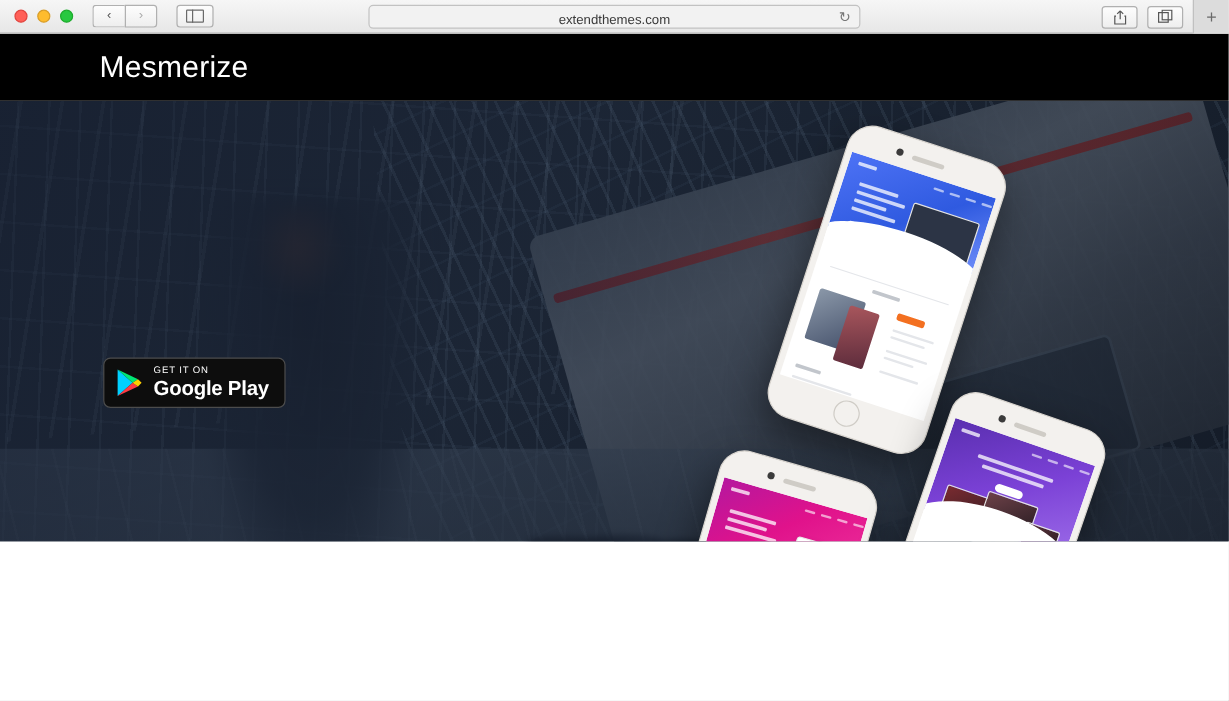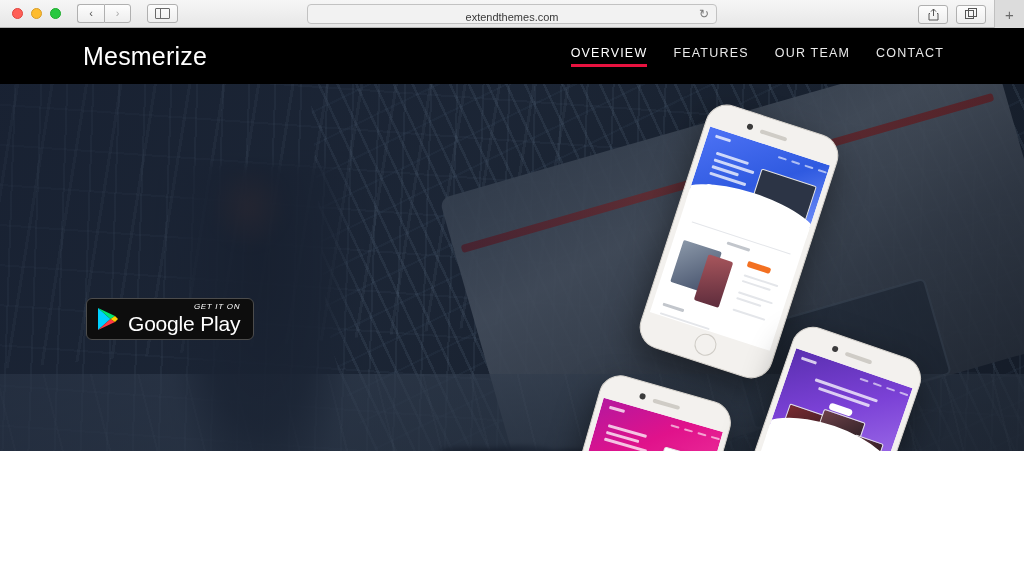--- a/index.html
+++ b/index.html
@@ -40,21 +40,21 @@
   }
   .reload{ position:absolute; right:7px; top:50%; transform:translateY(-50%);
     font-size:12px; color:#777; }
 
   .right-tools{ position:absolute; right:0; top:0; height:28px; display:flex; align-items:center; }
   .right-tools .chrome-btn{ width:30px; margin-right:8px; }
   .plus-btn{ width:30px; height:28px; background:#dcdcdc; border-left:1px solid #c0c0c0;
     display:flex; align-items:center; justify-content:center; color:#6a6a6a; font-size:15px; }
 
   
-  .page{ position:absolute; left:0; top:28px; width:1024px; height:423px; overflow:hidden; background:#fff;text-align:right; }
+  .page{ position:absolute; left:0; top:28px; width:1024px; height:423px; overflow:hidden; background:#fff; }
 
   
   .site-header{
     position:absolute; left:0; top:0; width:1024px; height:56px; background:#000;
     z-index:30; display:flex; align-items:center;
   }
   .logo{ position:absolute; left:83px; font-size:25px; color:#fff; font-weight:400; letter-spacing:.2px; }
   .main-nav{ position:absolute; right:80px; display:flex; gap:26px; align-items:center; }
   .nav-link{ font-size:12.5px; color:#e9e9e9; letter-spacing:1.2px; position:relative; padding-bottom:7px; cursor:pointer; }
   .nav-link.active{ color:#fff; }
@@ -142,23 +142,23 @@
   .hero-title{
     font-size:43px; line-height:1.22; color:#f2f2f2; font-weight:300;
     font-family:"DejaVu Serif", serif; letter-spacing:-.4px;
   }
   .badges{ display:flex; gap:16px; margin-top:34px; }
   .badge{
     height:42px; background:#0d0d0d; border:1px solid #4c4c4c; border-radius:6px;
     display:flex; align-items:center; padding:0 13px 0 10px; gap:9px;
   }
   .badge-text{ display:flex; flex-direction:column; justify-content:center; color:#fff; }
-  .badge-small{ font-size:8px; letter-spacing:.7px; text-transform:uppercase; line-height:1.1;font-style:italic; }
+  .badge-small{ font-size:8px; letter-spacing:.7px; text-transform:uppercase; line-height:1.1; }
   .badge-small.cap{ text-transform:none; font-size:9px; letter-spacing:.2px; }
-  .badge-big{ font-size:21px; font-weight:400; line-height:1.12; letter-spacing:-.2px; }
+  .badge-big{ font-size:17px; font-weight:700; line-height:1.12; letter-spacing:-.2px; }
 
   
   .phone{
     position:absolute; background:#f3f1ee; border-radius:22px;
     box-shadow:0 14px 34px rgba(0,0,0,.45);
     border:1px solid #d8d4ce; z-index:20;
   }
   .phone .screen{
     position:absolute; left:5px; right:5px; top:26px; bottom:32px;
     background:#fff; overflow:hidden;
@@ -239,26 +239,20 @@
       </svg>
     </div>
     <div class="plus-btn">+</div>
   </div>
 </div>
 
 <div class="page">
 
   <div class="site-header">
     <div class="logo">Mesmerize</div>
-    <div class="main-nav">
-      <div class="nav-link active">OVERVIEW</div>
-      <div class="nav-link">FEATURES</div>
-      <div class="nav-link">OUR TEAM</div>
-      <div class="nav-link">CONTACT</div>
-    </div>
   </div>
 
   <div class="hero">
 
     <div class="bg-photo">
       <div class="vault"></div>
       <div class="ceiling-beam"></div>
       <div class="tunnel-right"></div>
       <div class="train-body"></div>
       <div class="train-stripe"></div>

